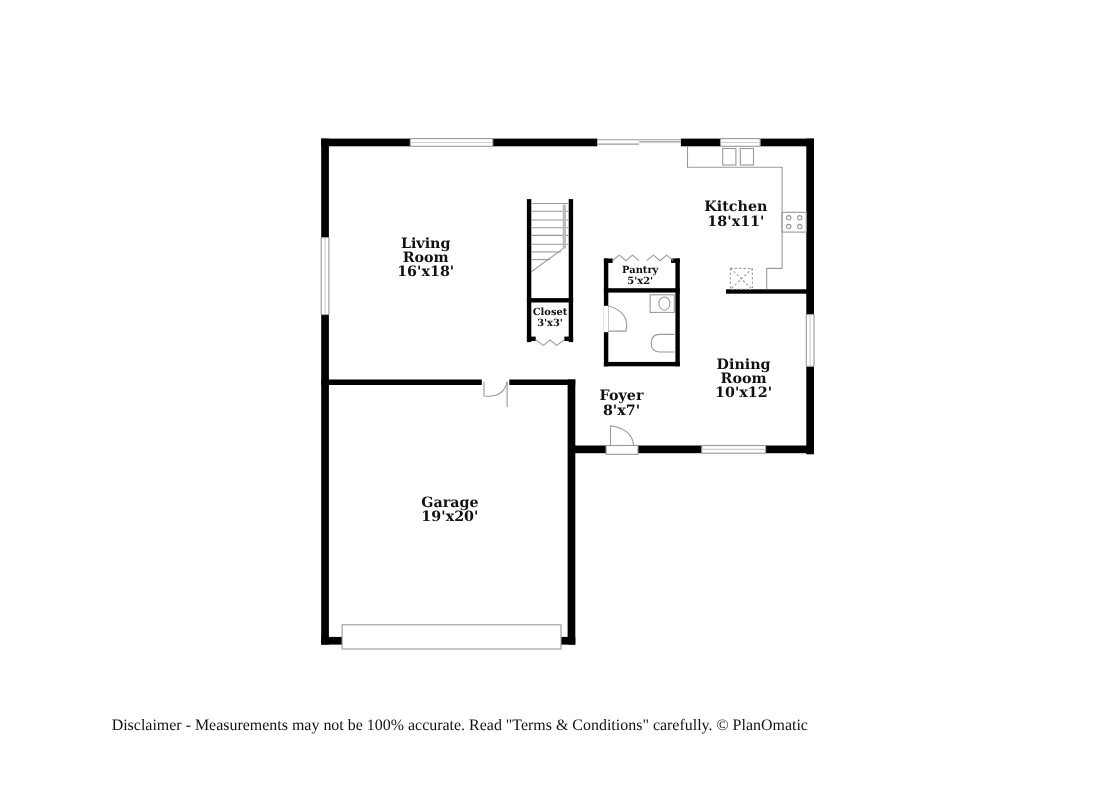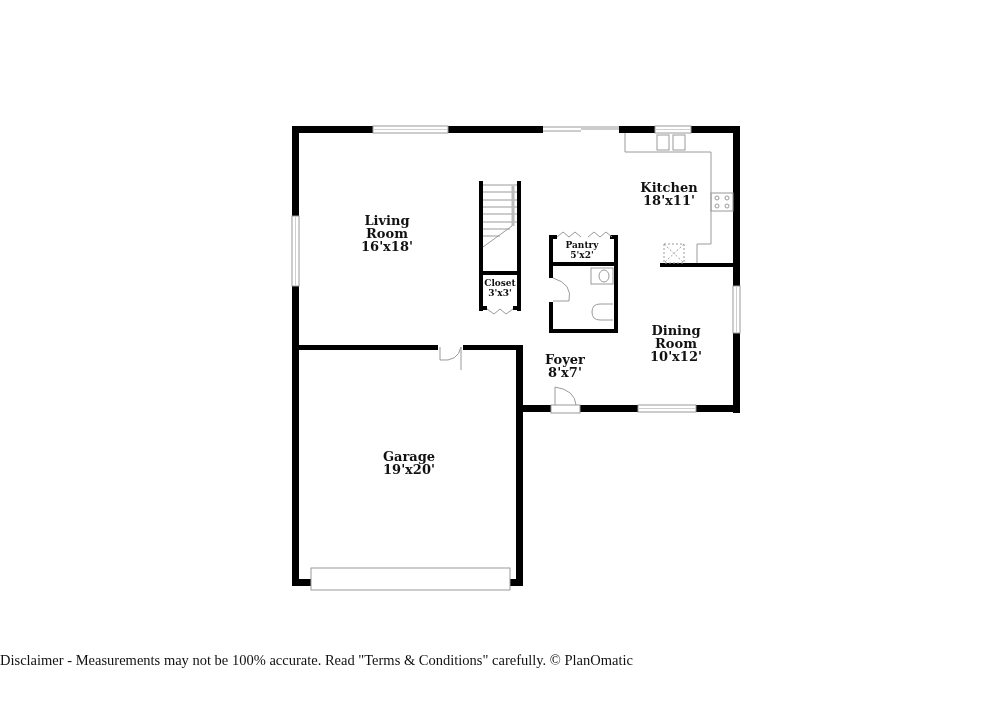--- a/index.html
+++ b/index.html
@@ -9,20 +9,21 @@
       font-family: "DejaVu Serif", "Liberation Serif", serif;
       font-weight: bold;
       fill: #111111;
       text-anchor: middle;
     }
     .room-label.big { font-size: 13px; }
     .room-label.small { font-size: 9px; }
     .disclaimer {
       position: absolute;
       left: 0; width: 836px; top: 652px;
+      text-align: center;
       font-family: "Liberation Serif", "DejaVu Serif", serif;
       font-size: 14.5px;
       color: #111111;
     }
   </style>
 </head>
 <body>
 
 <svg id="plan" viewBox="0 0 1000 727" xmlns="http://www.w3.org/2000/svg">
   <rect x="0" y="0" width="1000" height="727" fill="#ffffff"></rect>

